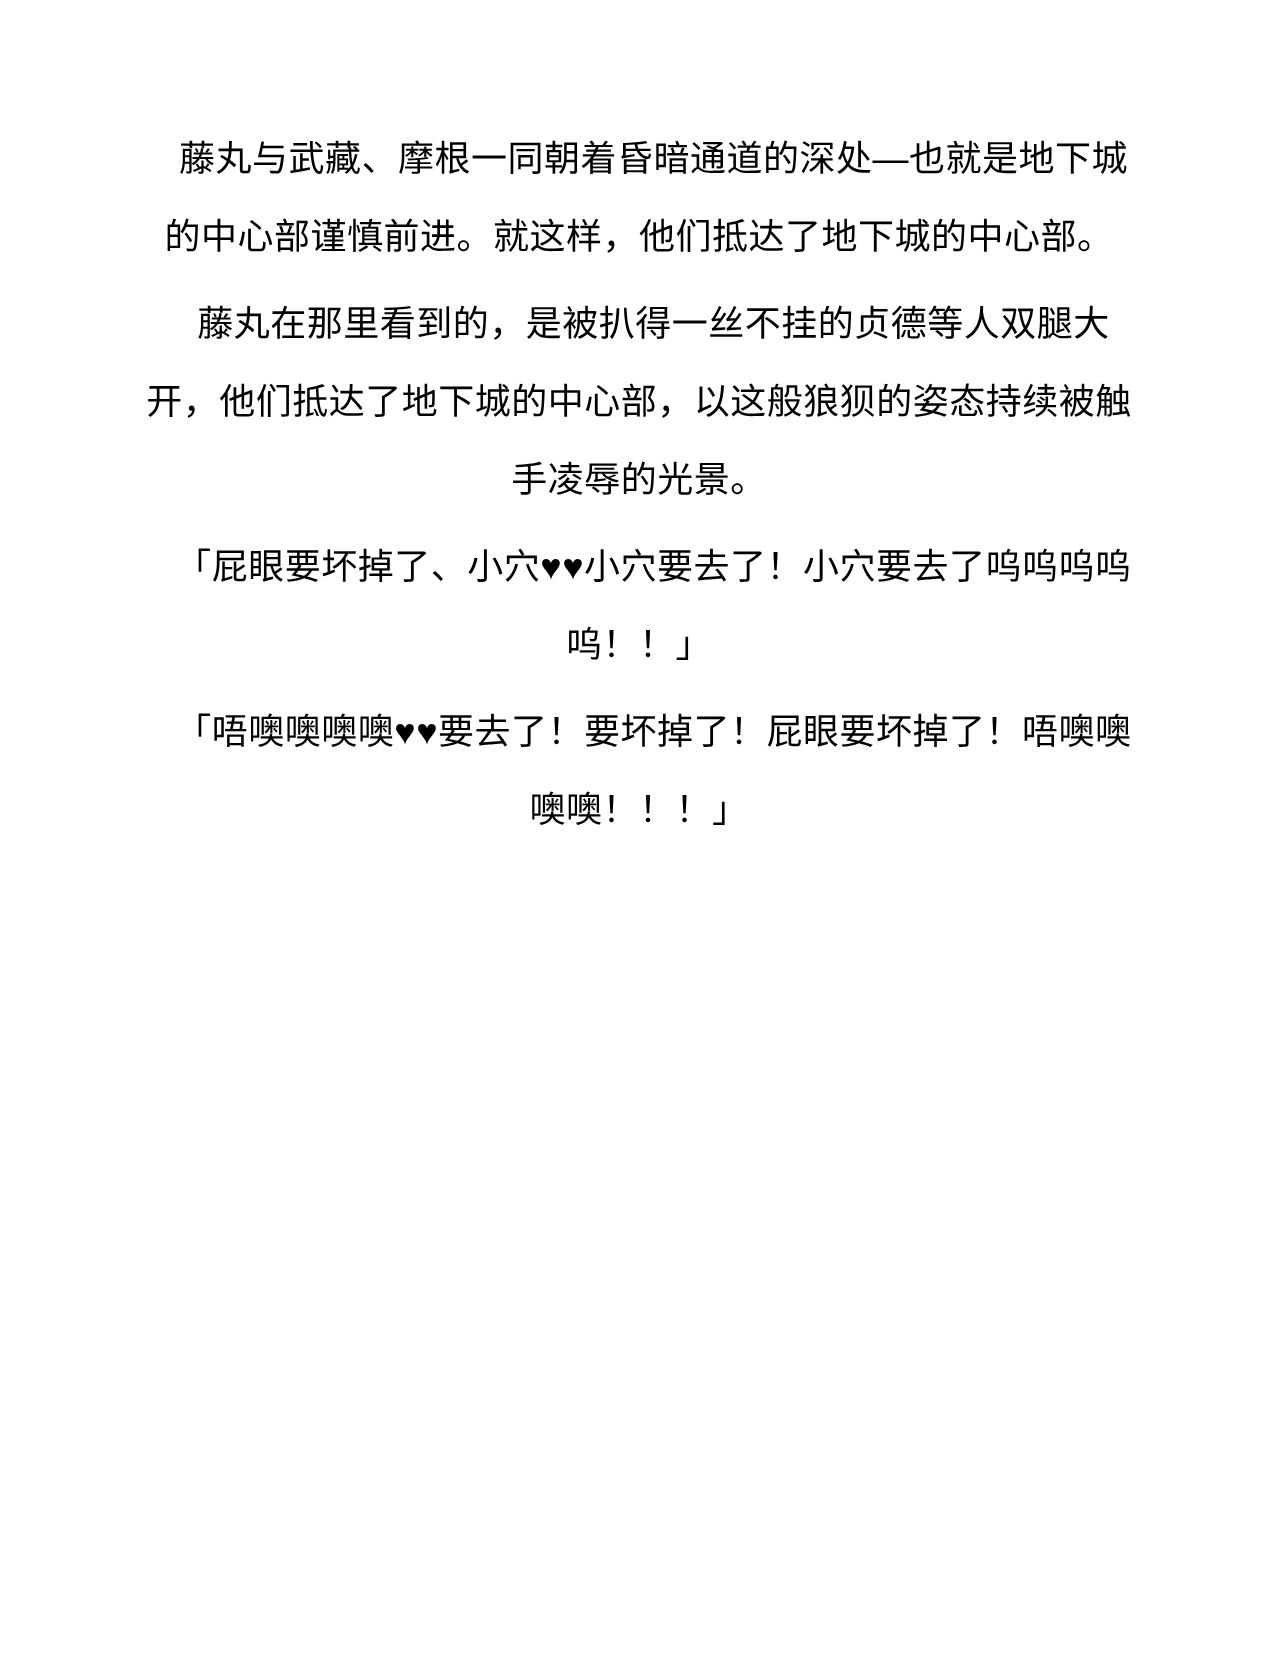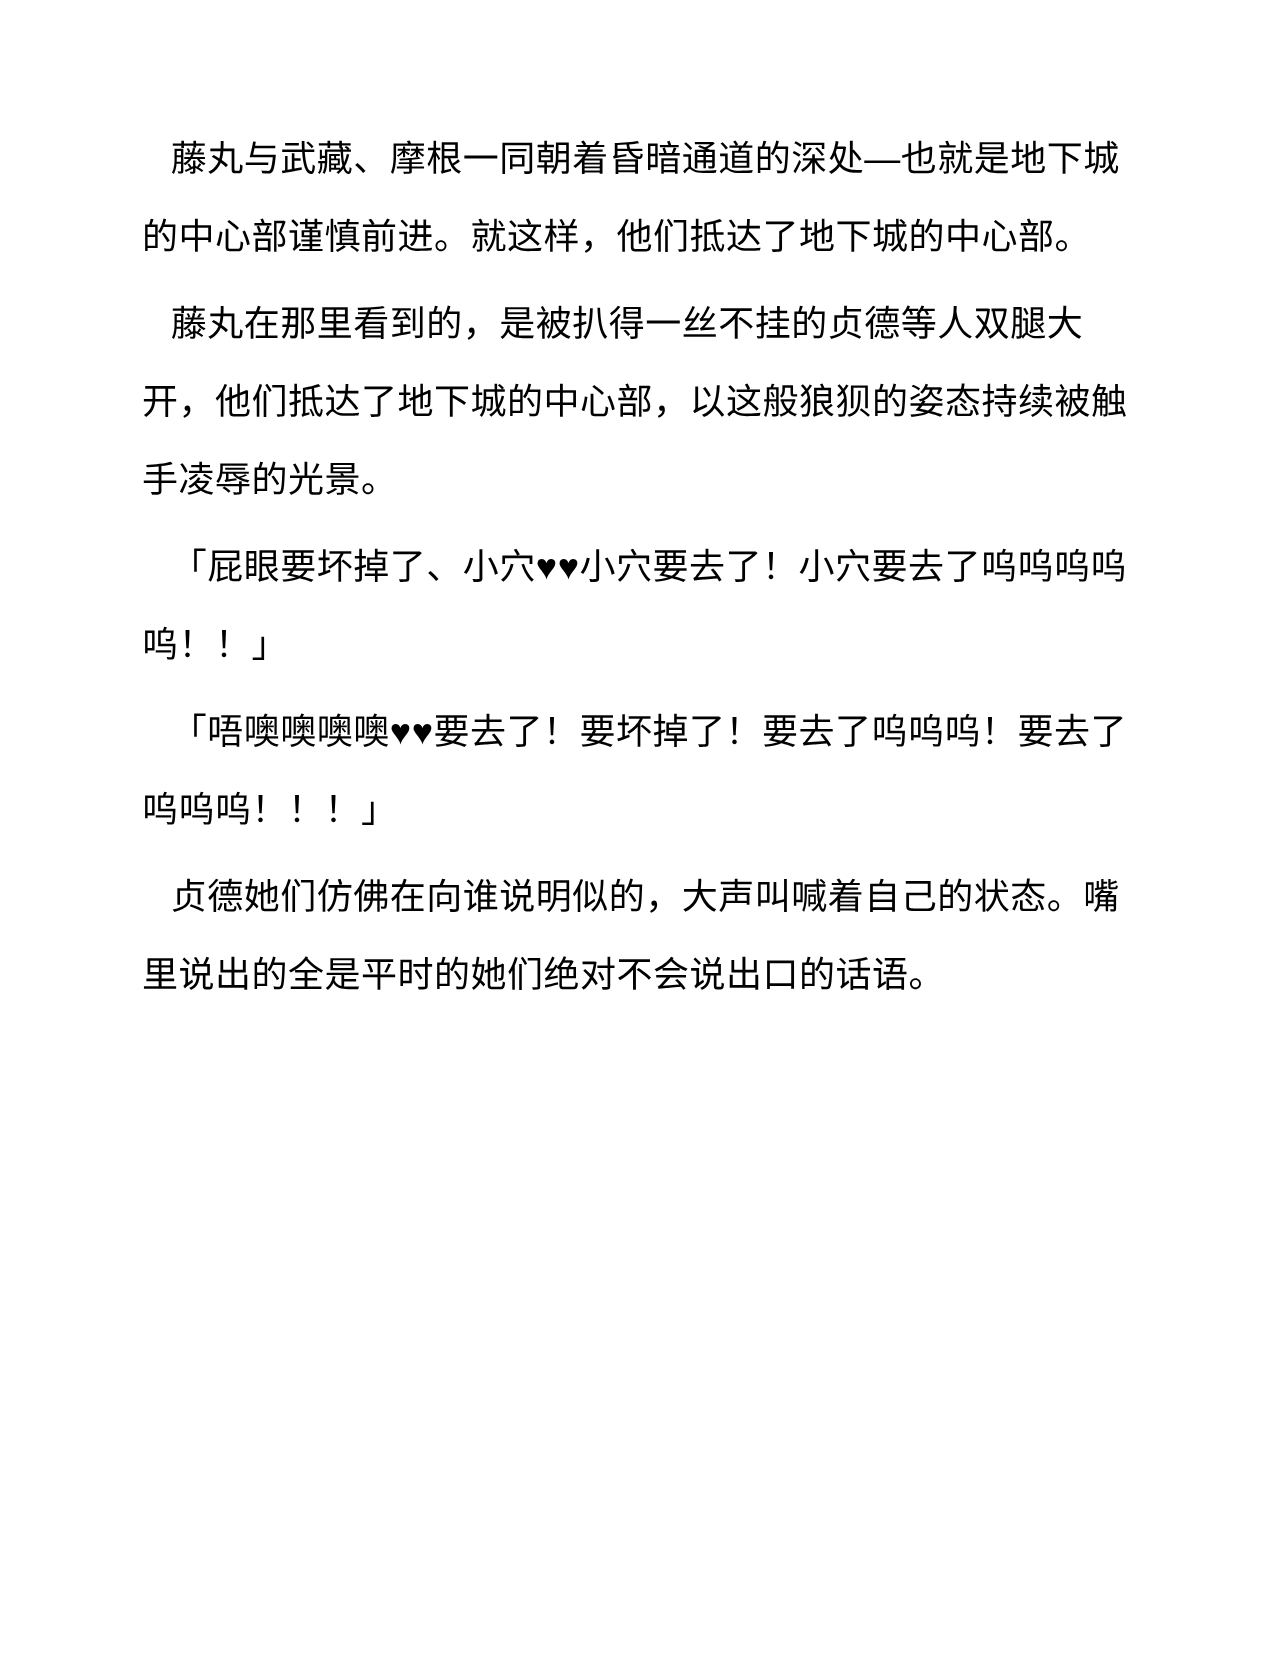--- a/index.html
+++ b/index.html
@@ -26,26 +26,26 @@
     line-height: 78px;
     color: #000000;
     letter-spacing: 0.5px;
     text-align: left;
   }
   .para {
     margin: 0 0 9px 0;
     text-indent: 0.8em;
     word-break: break-all;
     overflow-wrap: break-word;
+    text-align: center;
   }
 </style>
 </head>
 <body>
 
 <main class="doc-page">
   <article class="doc-body">
     <p class="para">藤丸与武藏、摩根一同朝着昏暗通道的深处—也就是地下城的中心部谨慎前进。就这样，他们抵达了地下城的中心部。</p>
     <p class="para">藤丸在那里看到的，是被扒得一丝不挂的贞德等人双腿大开，他们抵达了地下城的中心部，以这般狼狈的姿态持续被触手凌辱的光景。</p>
     <p class="para">「屁眼要坏掉了、小穴♥♥小穴要去了！小穴要去了呜呜呜呜呜！！」</p>
-    <p class="para">「唔噢噢噢噢♥♥要去了！要坏掉了！要去了呜呜呜！要去了呜呜呜！！！」</p>
-    <p class="para">贞德她们仿佛在向谁说明似的，大声叫喊着自己的状态。嘴里说出的全是平时的她们绝对不会说出口的话语。</p>
+    <p class="para">「唔噢噢噢噢♥♥要去了！要坏掉了！屁眼要坏掉了！唔噢噢噢噢！！！」</p>
   </article>
 </main>
 
 </body></html>

